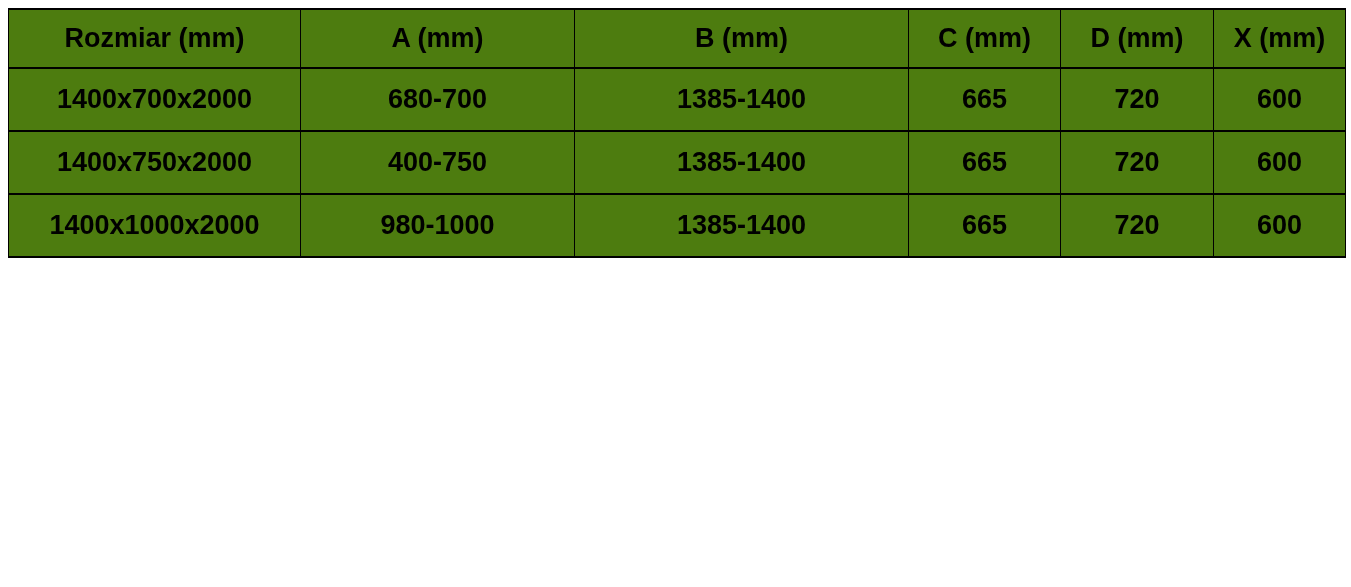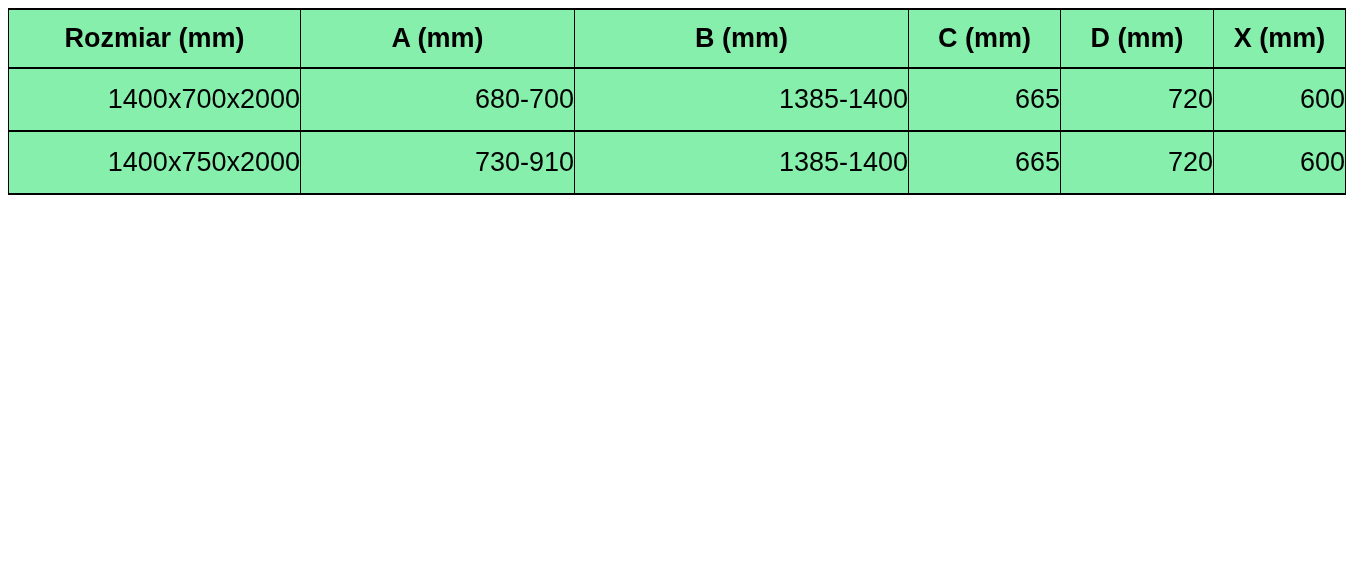--- a/index.html
+++ b/index.html
@@ -14,21 +14,21 @@
     color: #000000;
     overflow: hidden;
   }
   .table-wrap {
     padding: 8px 0 0 8px;
   }
   table.spec-table {
     border-collapse: collapse;
     table-layout: fixed;
     width: 1337px;
-    background: #86efac;
+    background: #4d7c0f;
   }
   table.spec-table th,
   table.spec-table td {
     border-left: 1.5px solid #000000;
     border-right: 1.5px solid #000000;
     border-top: 2.5px solid #000000;
     border-bottom: 2.5px solid #000000;
     text-align: center;
     vertical-align: middle;
     padding: 0;
@@ -36,22 +36,21 @@
     line-height: 1;
     white-space: nowrap;
     overflow: hidden;
   }
   table.spec-table thead th {
     height: 57px;
     font-weight: bold;
   }
   table.spec-table tbody td {
     height: 61px;
-    font-weight: normal;
-    text-align: right;
+    font-weight: bold;
   }
 </style>
 </head>
 <body>
 
 <div class="table-wrap">
   <table class="spec-table">
     <colgroup>
       <col style="width:292px">
       <col style="width:274px">
@@ -74,21 +73,29 @@
       <tr>
         <td>1400x700x2000</td>
         <td>680-700</td>
         <td>1385-1400</td>
         <td>665</td>
         <td>720</td>
         <td>600</td>
       </tr>
       <tr>
         <td>1400x750x2000</td>
-        <td>730-910</td>
+        <td>400-750</td>
+        <td>1385-1400</td>
+        <td>665</td>
+        <td>720</td>
+        <td>600</td>
+      </tr>
+      <tr>
+        <td>1400x1000x2000</td>
+        <td>980-1000</td>
         <td>1385-1400</td>
         <td>665</td>
         <td>720</td>
         <td>600</td>
       </tr>
     </tbody>
   </table>
 </div>
 
 </body></html>

